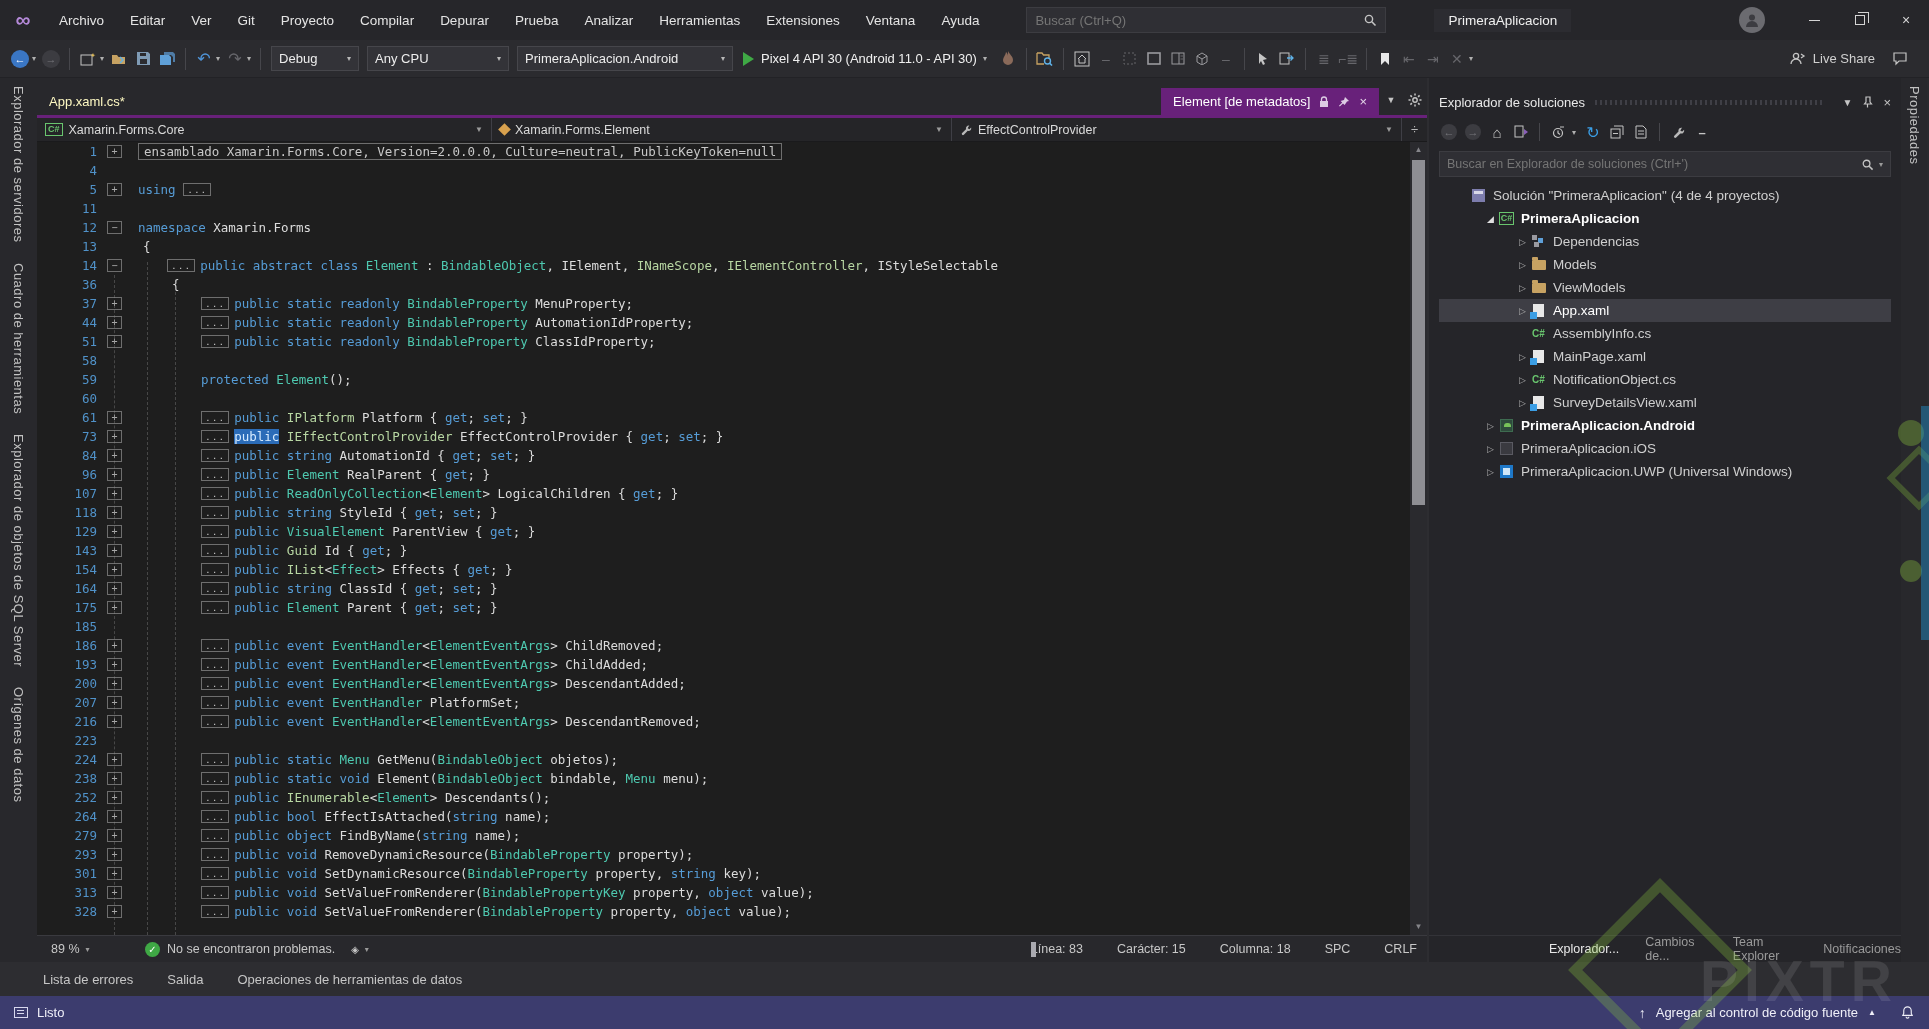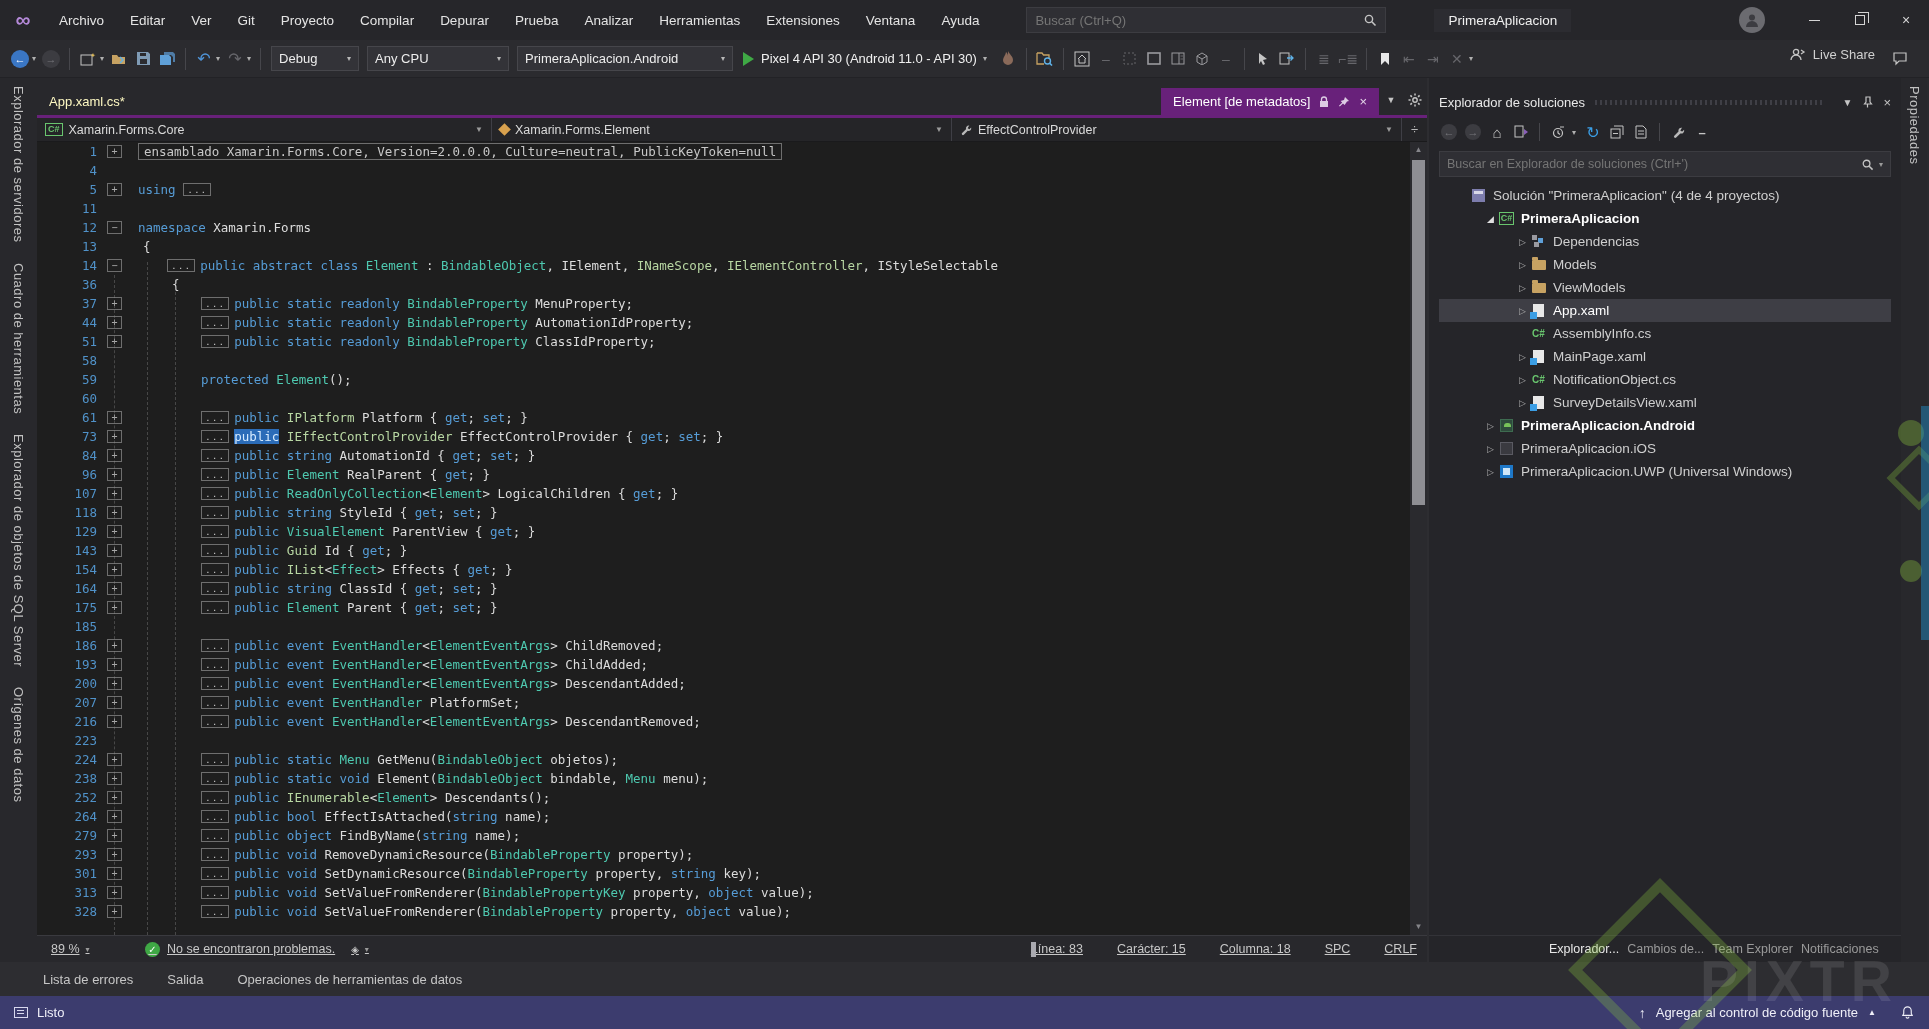--- a/index.html
+++ b/index.html
@@ -30,21 +30,21 @@
     display:flex; align-items:center; padding-left:8px; border-bottom:1px solid #222226;}
   .tb-icon{ height:24px; min-width:22px; display:flex; align-items:center; justify-content:center; color:#C5C5C5; font-size:14px; margin:0 1px;}
   .tb-icon.dim{ color:#66666B; }
   .tb-caret{ font-size:8px; color:#B0B0B0; margin:0 3px 0 0;}
   .tb-sep{ width:1px; height:22px; background:#46464B; margin:0 6px;}
   .dd{ height:25px; background:#333338; border:1px solid #46464B; display:flex; align-items:center;
     padding:0 7px; margin:0 4px; color:#EDEDED; font-size:13px;}
   .dd .dd-caret{ margin-left:auto; font-size:8px; color:#B8B8B8; padding-left:8px;}
   #run-button{ display:flex; align-items:center; margin:0 6px; color:#F0F0F0;}
   #play-triangle{ width:0; height:0; border-left:11px solid #3FA945; border-top:7px solid transparent; border-bottom:7px solid transparent; margin-right:7px;}
-  #toolbar-right{ margin-left:auto; display:flex; align-items:flex-start; padding-right:16px; gap:14px;}
+  #toolbar-right{ margin-left:auto; display:flex; align-items:center; padding-right:16px; gap:14px;}
   .blue-circle{ width:18px; height:18px; border-radius:50%; background:#3A76C4; color:#fff; font-size:11px; display:flex; align-items:center; justify-content:center;}
   .gray-circle{ width:18px; height:18px; border-radius:50%; background:#3C3C41; color:#77777C; font-size:11px; display:flex; align-items:center; justify-content:center;}
   
   #workspace{ position:absolute; left:0; top:78px; width:1929px; height:884px; background:#2A2A2E; display:flex;}
   
   #left-strip{ width:37px; background:#28282C; display:flex; flex-direction:column; align-items:center; padding-top:8px; gap:20px;}
   .vtab{ writing-mode:vertical-rl; color:#C2C2C2; font-size:13px; letter-spacing:.5px; }
   
   #editor-col{ width:1390px; display:flex; flex-direction:column; background:#1E1E1E;}
   #tabstrip{ height:40px; background:#28282C; display:flex; align-items:flex-end; position:relative;}
@@ -75,21 +75,21 @@
   .s-d{ color:#DCDCDC;}
   .s-m{ border:1px solid #6E6E6E; color:#C8C8C8; padding:0 5px;}
   .s-b{ display:inline-block; border:1px solid #6E6E6E; color:#BFBFBF; font-size:9.5px; height:13px; line-height:12px; padding:0 3px; margin-right:5px; letter-spacing:1px; vertical-align:1px;}
   .s-ks{ background:#2B6CB8; color:#D6EBFF;}
   
   #ed-scrollbar{ position:absolute; right:0; top:0; width:17px; height:793px; background:#2A2A2E;}
   #ed-scroll-up,#ed-scroll-down{ position:absolute; left:0; width:17px; height:16px; color:#85858A; font-size:8px; text-align:center; line-height:16px;}
   #ed-scroll-down{ bottom:0;}
   #ed-thumb{ position:absolute; left:2px; top:18px; width:13px; height:345px; background:#8E8E93;}
   
-  #editor-status{ height:27px; background:#28282C; border-top:1px solid #3A3A3F; display:flex; align-items:center; padding:0 10px 0 14px; font-size:12.5px; color:#C8C8C8; position:relative;text-decoration:underline;}
+  #editor-status{ height:27px; background:#28282C; border-top:1px solid #3A3A3F; display:flex; align-items:center; padding:0 10px 0 14px; font-size:12.5px; color:#C8C8C8; position:relative;}
   #zoom-box{ display:flex; align-items:center; gap:6px; width:70px;}
   #problems{ display:flex; align-items:center; gap:7px; margin-left:24px;}
   #check-circle{ width:15px; height:15px; border-radius:50%; background:#3FA845; color:#fff; font-size:10px; display:flex; align-items:center; justify-content:center;}
   #strip-grip{ position:absolute; left:994px; top:6px; width:5px; height:15px; background:#AAAAB0;}
   #status-right{ margin-left:auto; display:flex; gap:34px; color:#C8C8C8;}
   
   #sol-explorer{ width:474px; background:#252529; border-left:2px solid #2D2D31; position:relative; padding:12px 10px 0 10px;}
   #se-header{ display:flex; align-items:center; height:24px; color:#E8E8E8; font-size:13px;}
   #se-grip{ flex:1; height:5px; margin:0 10px; background:repeating-linear-gradient(90deg,#3F3F46 0 2px,transparent 2px 5px);}
   .se-head-ico{ color:#C5C5C5; margin-left:10px; font-size:10px; display:flex; align-items:center;}
@@ -116,21 +116,21 @@
   .icon-cs{ font-size:10px; font-weight:bold; color:#69C56E;}
   .icon-deps{ width:13px; height:13px; position:relative;}
   .icon-deps i{ position:absolute; width:5px; height:5px; background:#9A9AA0;}
   .icon-android{ width:13px; height:13px; background:#2E4B3C; border:1px solid #3E6B50; position:relative;}
   .icon-android:before{ content:""; position:absolute; left:3px; top:3px; width:7px; height:4px; border-radius:3px 3px 0 0; background:#77C159;}
   .icon-ios{ width:13px; height:13px; background:#3A3A40; border:1px solid #5A5A62;}
   .icon-uwp{ width:13px; height:13px; background:#1E78C8; position:relative;}
   .icon-uwp:before{ content:""; position:absolute; left:2px; top:2px; width:9px; height:9px; background:
     linear-gradient(#1E78C8,#1E78C8), #fff; box-shadow: inset 0 0 0 1px #1E78C8; background:#CFE6F8;}
   #se-bottom-tabs{ position:absolute; left:0; bottom:0; width:100%; height:27px; background:#252529; border-top:1px solid #333338;
-    display:flex; align-items:center; padding-left:120px; gap:8px; font-size:12.5px; color:#9A9A9A;}
+    display:flex; align-items:center; padding-left:120px; gap:26px; font-size:12.5px; color:#9A9A9A;}
   .se-btab.active{ color:#E8E8E8;}
   
   #right-strip{ width:26px; background:#28282C; display:flex; flex-direction:column; align-items:center; padding-top:8px;}
   
   #bottom-tabs{ position:absolute; left:0; top:962px; width:1929px; height:34px; background:#2D2D31;
     display:flex; align-items:center; padding-left:43px; gap:34px; font-size:13px; color:#C6C6C6;}
   #statusbar{ position:absolute; left:0; top:996px; width:1929px; height:33px; background:#3C3C6E; color:#EFEFF8;
     display:flex; align-items:center; padding:0 14px; font-size:13px;}
   #sb-left{ display:flex; align-items:center; gap:9px;}
   #sb-ready-icon{ width:14px; height:11px; border:1px solid #D8D8EE; position:relative;}

